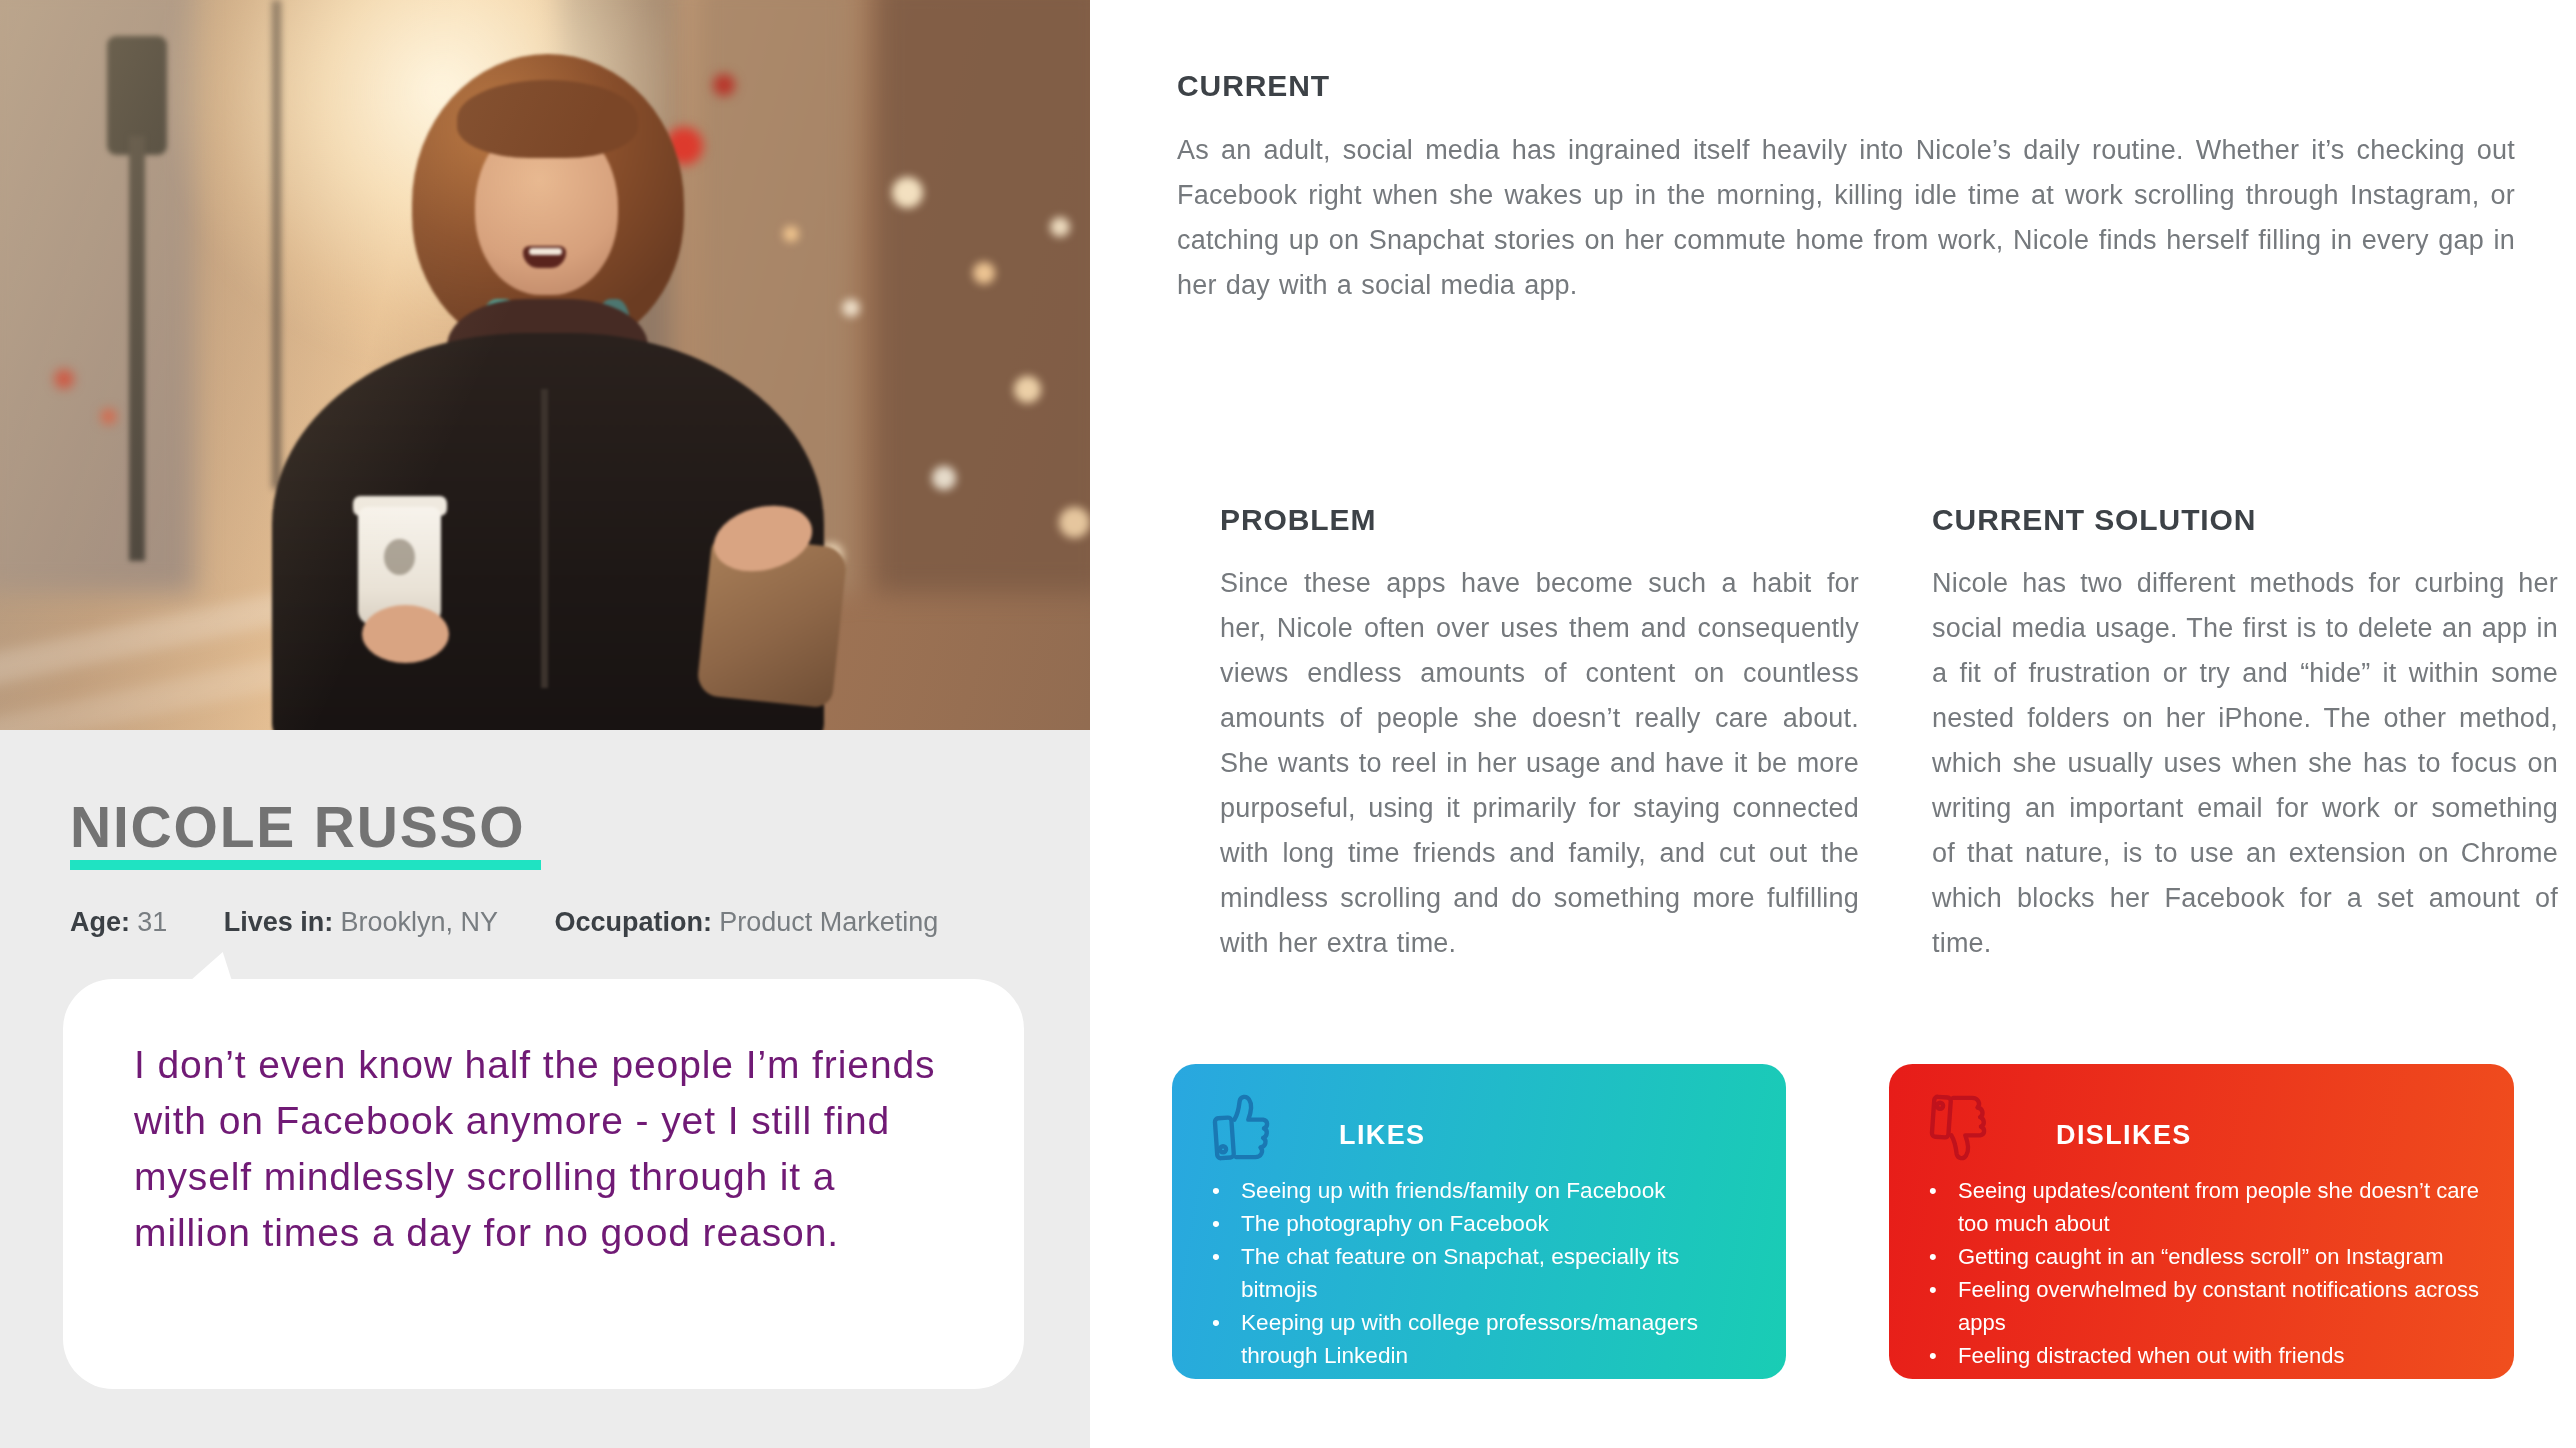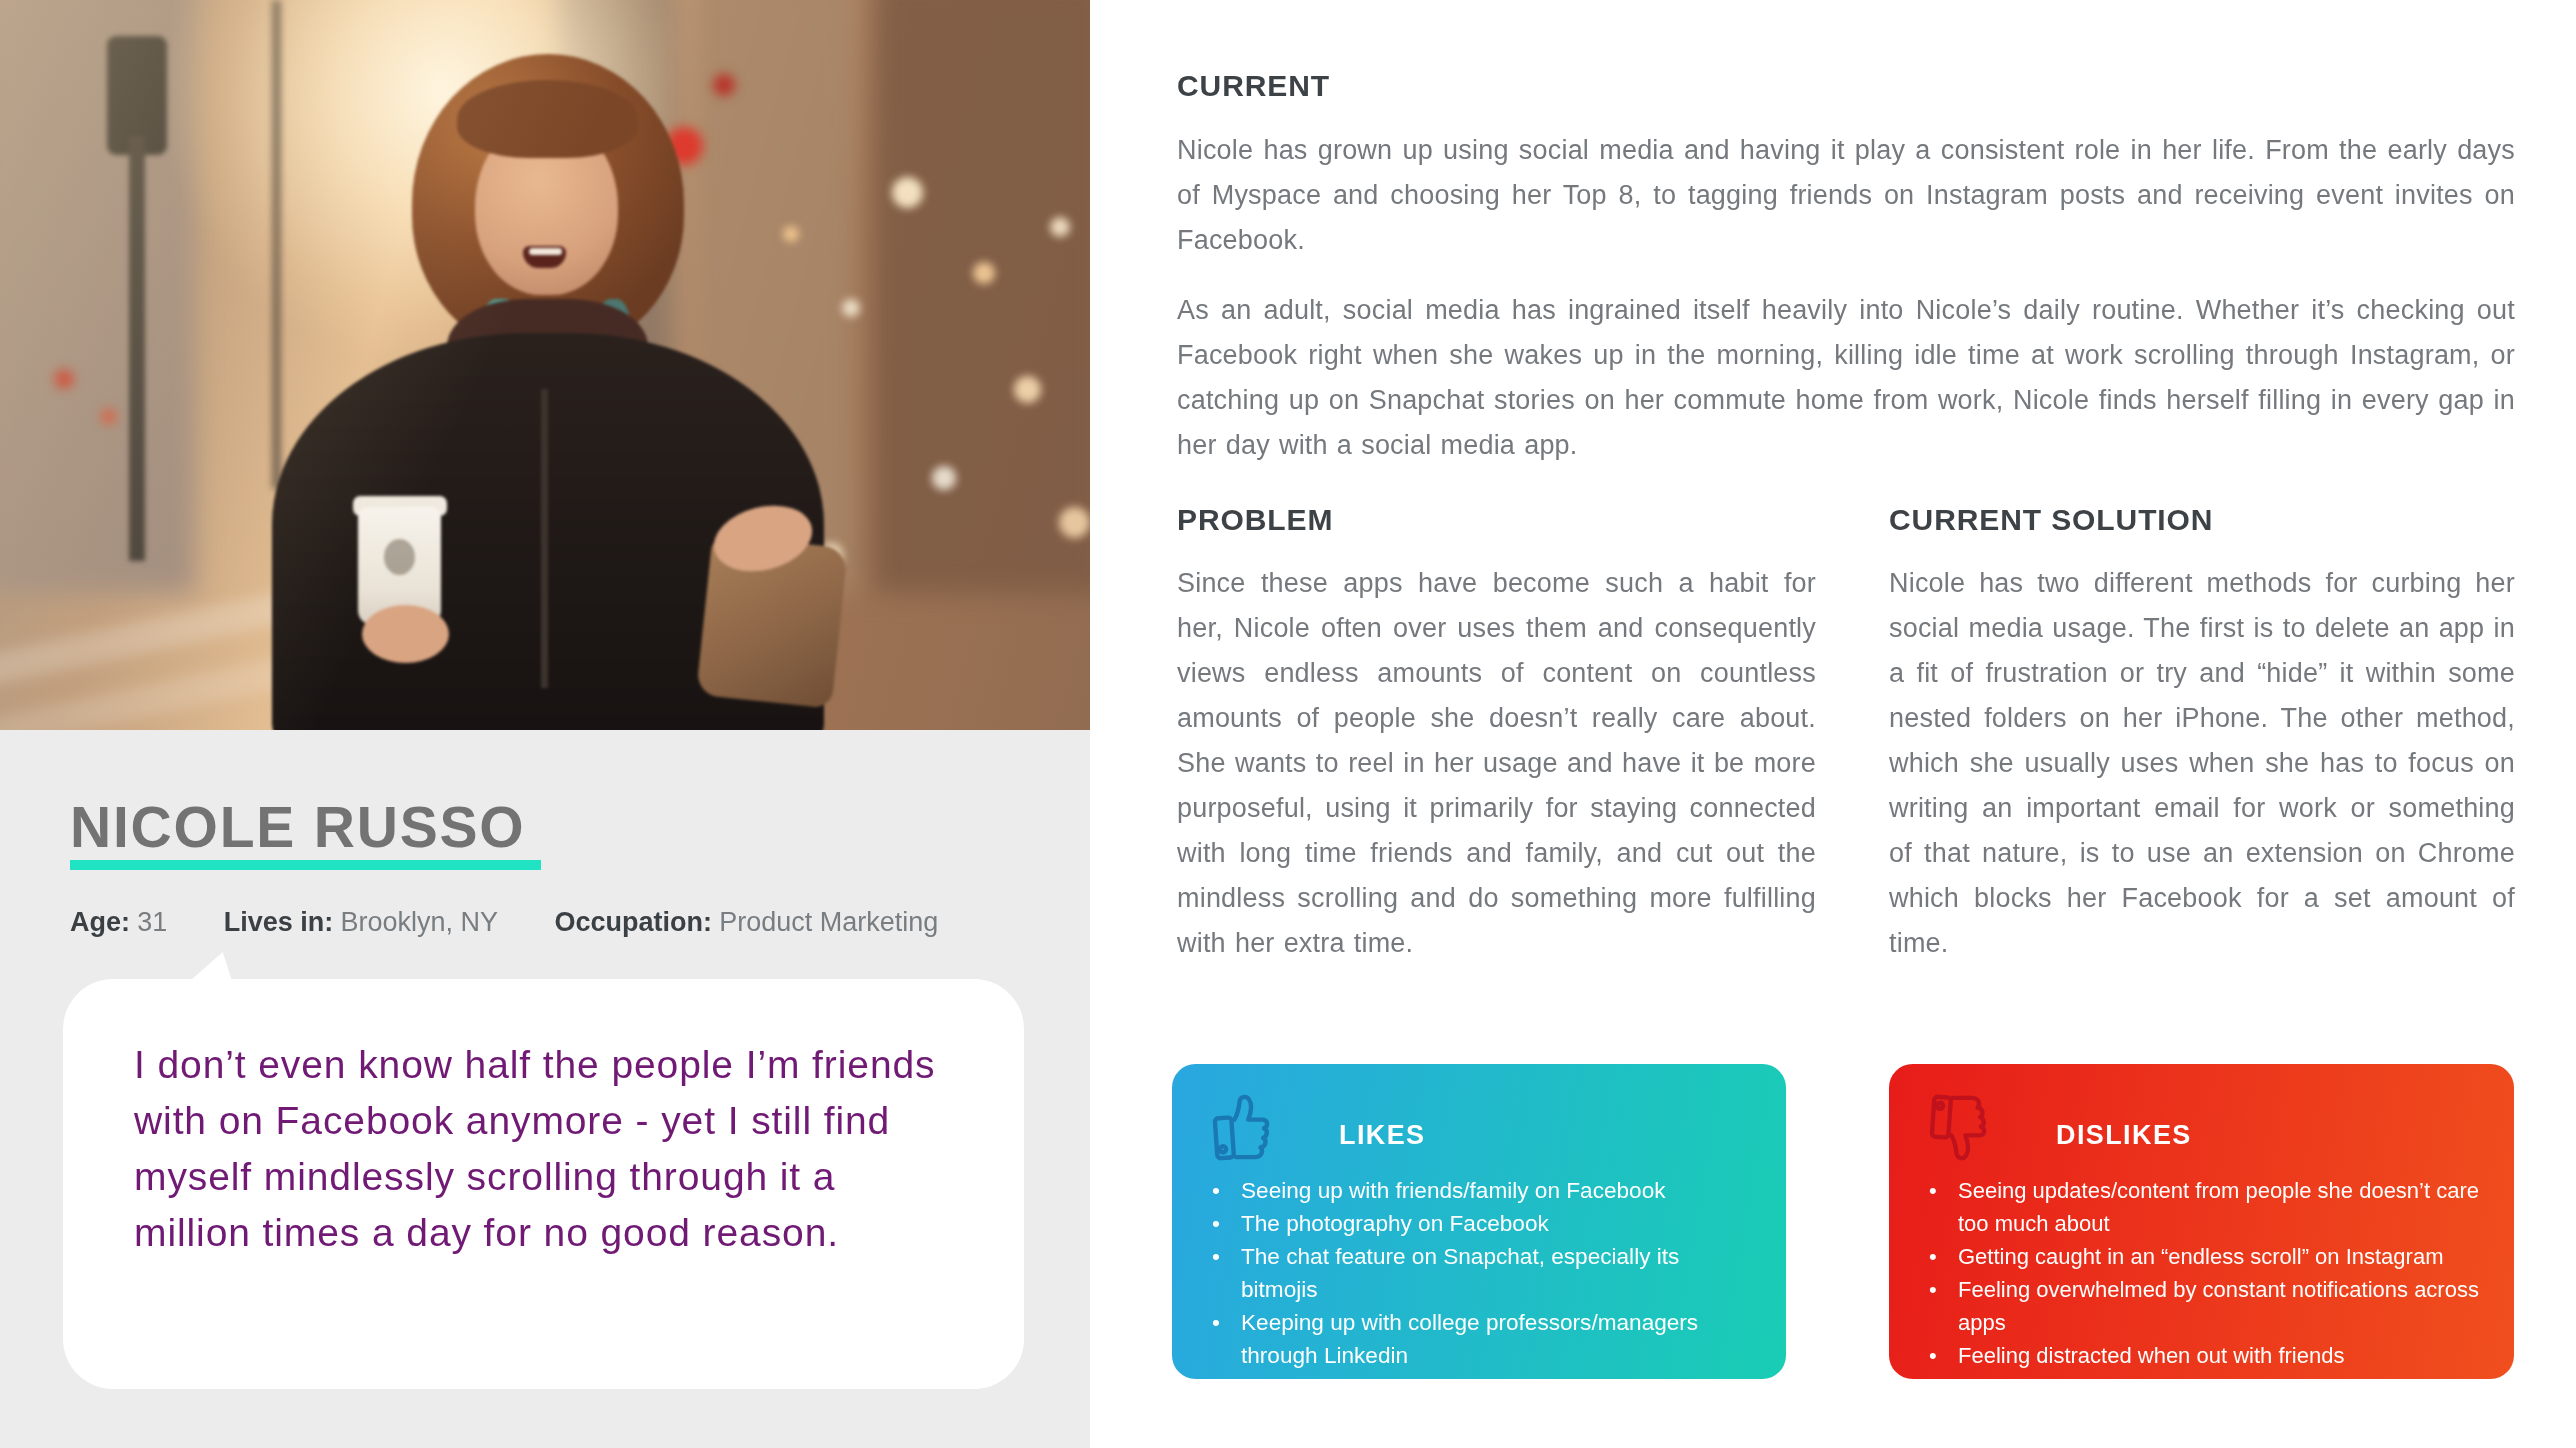--- a/index.html
+++ b/index.html
@@ -79,21 +79,21 @@
   .bubble { position:absolute; left:63px; top:979px; width:961px; height:410px; background:#ffffff; border-radius:50px; }
   .bubble-tail { position:absolute; left:127px; top:-27px; width:42px; height:29px; background:#ffffff;
                  clip-path:polygon(78% 0, 100% 100%, 0 100%); }
   .quote { position:absolute; left:71px; top:58px; width:824px; font-size:39px; line-height:56px; color:#701a75; letter-spacing:0.9px; }
 
   
   .sec-title { font-size:30px; font-weight:bold; color:#3d4247; letter-spacing:0.9px; }
   .body-text { font-size:27px; line-height:45px; color:#75797d; text-align:justify; letter-spacing:0.2px; word-spacing:1.4px; }
   .behavior { position:absolute; left:1177px; top:69px; width:1338px; }
   .behavior p { margin-top:25px; }
-  .col { position:absolute; top:503px; }
+  .col { position:absolute; top:503px;margin-left:43px; }
   .col p { margin-top:23.5px; }
   .problem-col { left:1177px; width:639px; }
   .solution-col { left:1889px; width:626px; }
 
   
   .card { position:absolute; top:1064px; height:315px; border-radius:23.5px; color:#ffffff;padding-left:41px; }
   .likes-card { left:1172px; width:614px; background:linear-gradient(100deg,#29a7e0 0%,#19cdb4 100%); }
   .dislikes-card { left:1889px; width:625px; background:linear-gradient(100deg,#e71c19 0%,#f04f1e 100%); }
   .card-icon { position:absolute; left:38px; top:20px; width:87px; height:87px; }
   .card-icon svg { width:100%; height:100%; }
@@ -180,21 +180,20 @@
     </div>
 
     <div class="bubble">
       <div class="bubble-tail"></div>
       <div class="quote">I don’t even know half the people I’m friends with on Facebook anymore - yet I still find myself mindlessly scrolling through it a million times a day for no good reason.</div>
     </div>
   </div>
 
   <div class="behavior">
     <div class="sec-title">CURRENT</div>
-    <p class="body-text">Nicole has grown up using social media and having it play a consistent role in her life. From the early days of Myspace and choosing her Top 8, to tagging friends on Instagram posts and receiving event invites on Facebook.</p>
     <p class="body-text">As an adult, social media has ingrained itself heavily into Nicole’s daily routine. Whether it’s checking out Facebook right when she wakes up in the morning, killing idle time at work scrolling through Instagram, or catching up on Snapchat stories on her commute home from work, Nicole finds herself filling in every gap in her day with a social media app.</p>
   </div>
 
   <div class="col problem-col">
     <div class="sec-title">PROBLEM</div>
     <p class="body-text">Since these apps have become such a habit for her, Nicole often over uses them and consequently views endless amounts of content on countless amounts of people she doesn’t really care about. She wants to reel in her usage and have it be more purposeful, using it primarily for staying connected with long time friends and family, and cut out the mindless scrolling and do something more fulfilling with her extra time.</p>
   </div>
 
   <div class="col solution-col">
     <div class="sec-title">CURRENT SOLUTION</div>

